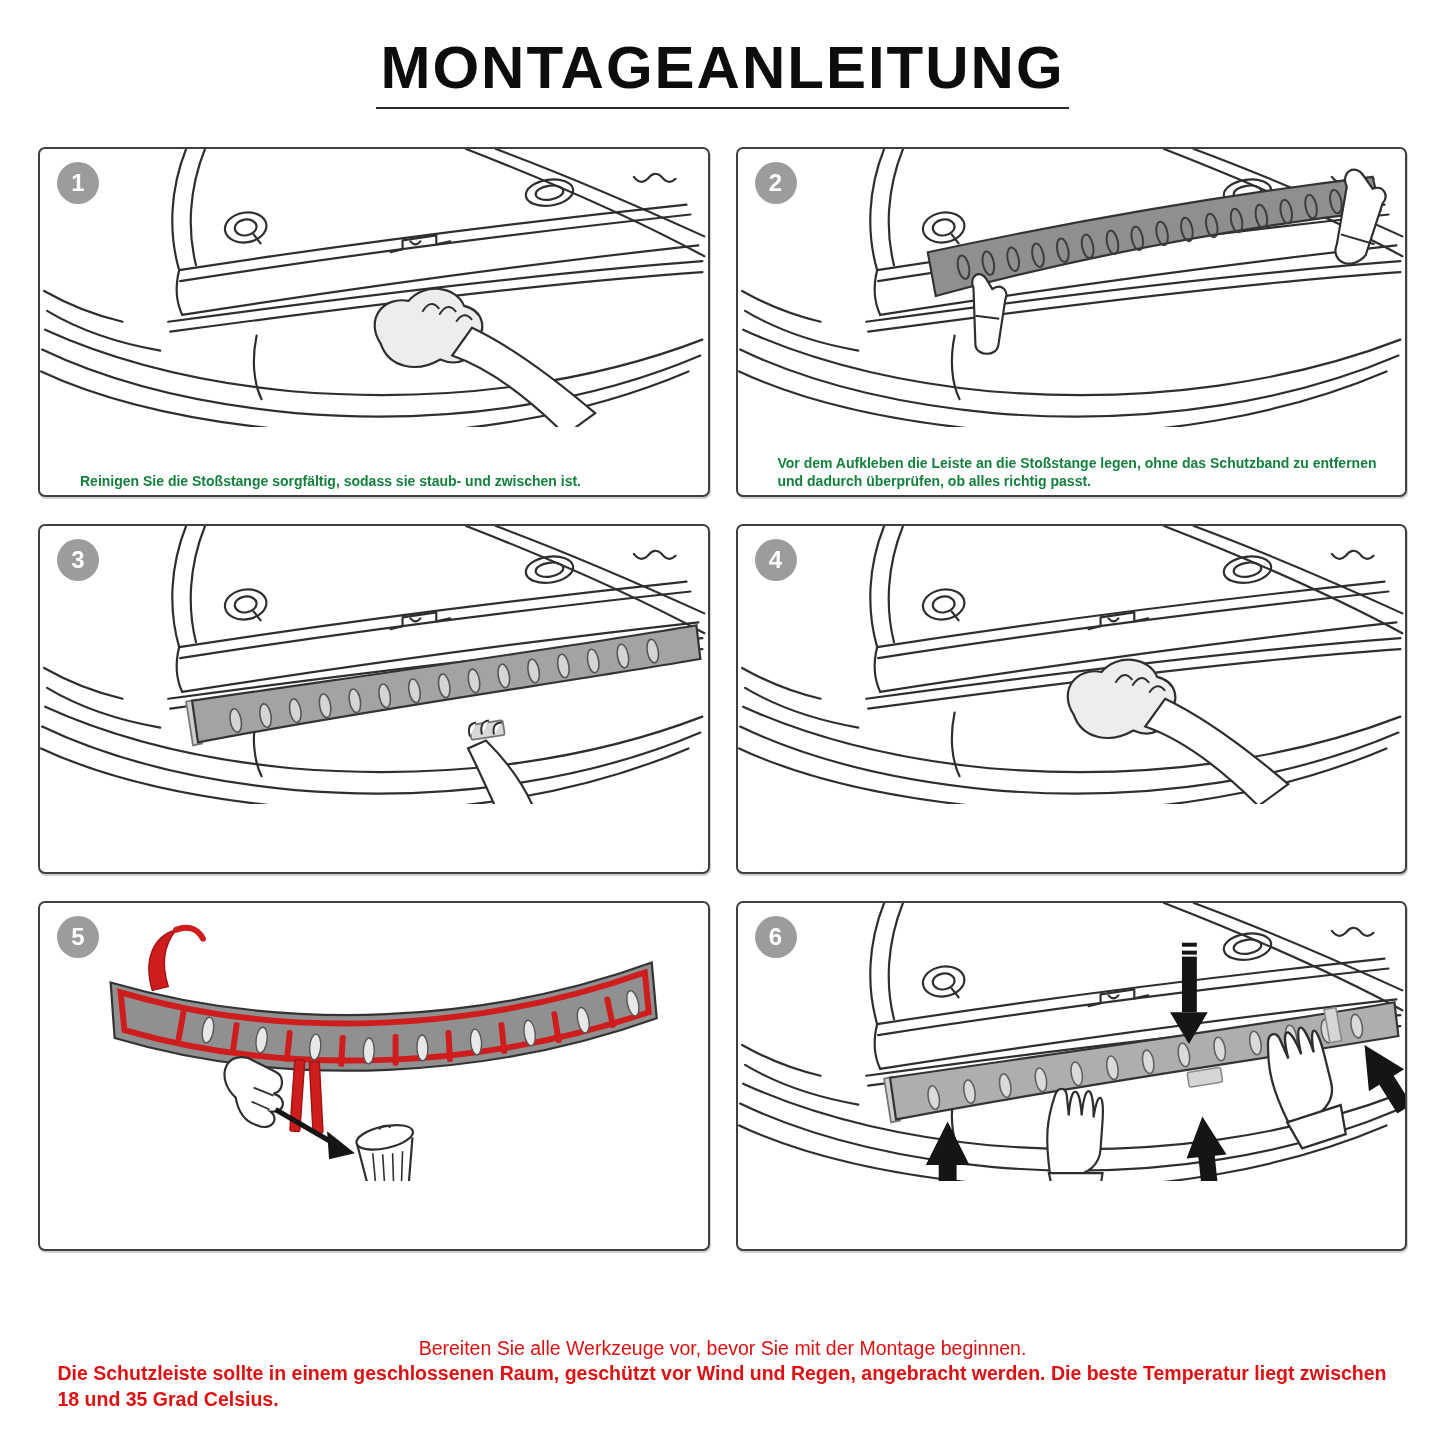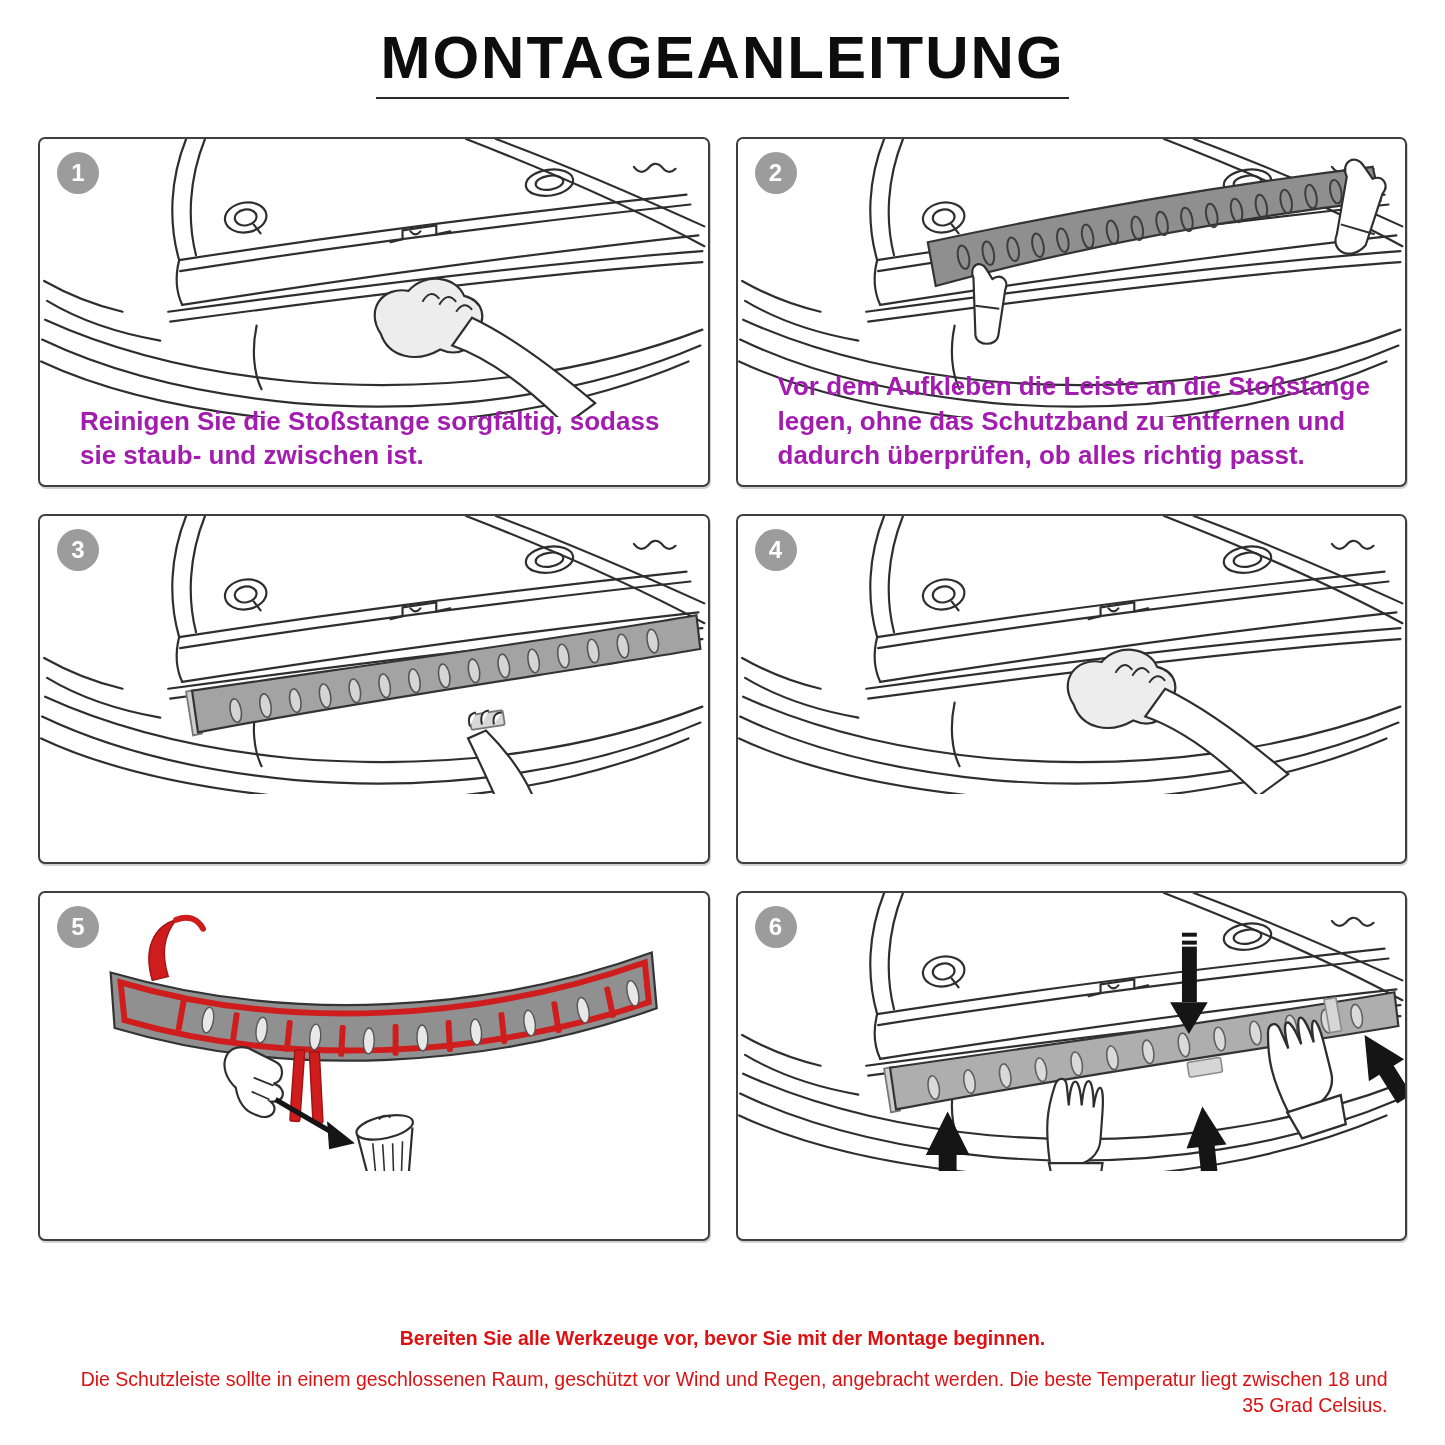--- a/index.html
+++ b/index.html
@@ -1,48 +1,48 @@
 <!DOCTYPE html>
 <html><head>
 <meta charset="utf-8">
 <style>
   html,body{margin:0;padding:0;background:#ffffff;}
   body{
     width:1445px;height:1445px;overflow:hidden;position:relative;
     font-family:"Liberation Sans",sans-serif;color:#151515;
   }
-  .title-wrap{text-align:center;padding-top:28px;}
+  .title-wrap{text-align:center;padding-top:38px;}
   .page-title{
     display:inline-block;font-size:60px;font-weight:bold;letter-spacing:2px;
     line-height:1;color:#0d0d0d;border-bottom:2px solid #2b2b2b;padding:0 4px 9px 4px;margin:0;
   }
   .grid{
     margin:38px 38px 0 38px;
     display:grid;grid-template-columns:1fr 1fr;grid-auto-rows:350px;
     column-gap:26px;row-gap:27px;
   }
   .panel{
     position:relative;border:2px solid #3f3f3f;border-radius:7px;background:#fff;
     box-shadow:1px 2px 0 rgba(0,0,0,.18);
   }
   .badge{
     position:absolute;top:13px;left:17px;width:42px;height:42px;border-radius:50%;
     background:#9c9c9c;color:#ffffff;font-weight:bold;font-size:24px;
     display:flex;align-items:center;justify-content:center;z-index:3;
   }
   .illus{position:absolute;left:0;top:0;width:100%;height:278px;z-index:1;}
   .caption{
-    position:absolute;left:40px;right:26px;bottom:12px;z-index:2;
-    font-size:26px;font-weight:bold;line-height:1.33;color:#a21caf;
+    position:absolute;left:40px;right:26px;bottom:4px;z-index:2;
+    font-size:14px;font-weight:bold;line-height:1.33;color:#15803d;
   }
   .footer-line1{
-    margin:86px auto 0 auto;text-align:center;font-weight:bold;font-size:19.5px;color:#dd1111;
+    margin:86px auto 0 auto;text-align:center;font-weight:normal;font-size:19.5px;color:#dd1111;
   }
   .footer-line2{
-    margin:16px auto 0 auto;max-width:1330px;text-align:right;font-weight:normal;
+    margin:0 auto 0 auto;max-width:1330px;text-align:left;font-weight:bold;
     font-size:19.5px;line-height:1.35;color:#dd1111;
   }
   svg{display:block;}
 </style>
 </head>
 <body>
 
 <svg width="0" height="0" style="position:absolute" aria-hidden="true">
   <defs>
     <g id="car" stroke="#2e2e2e" stroke-width="2.2" fill="none" stroke-linejoin="round" stroke-linecap="round">

